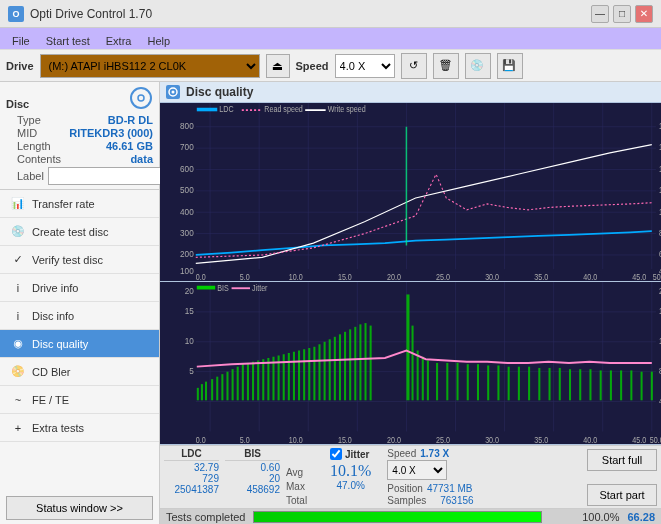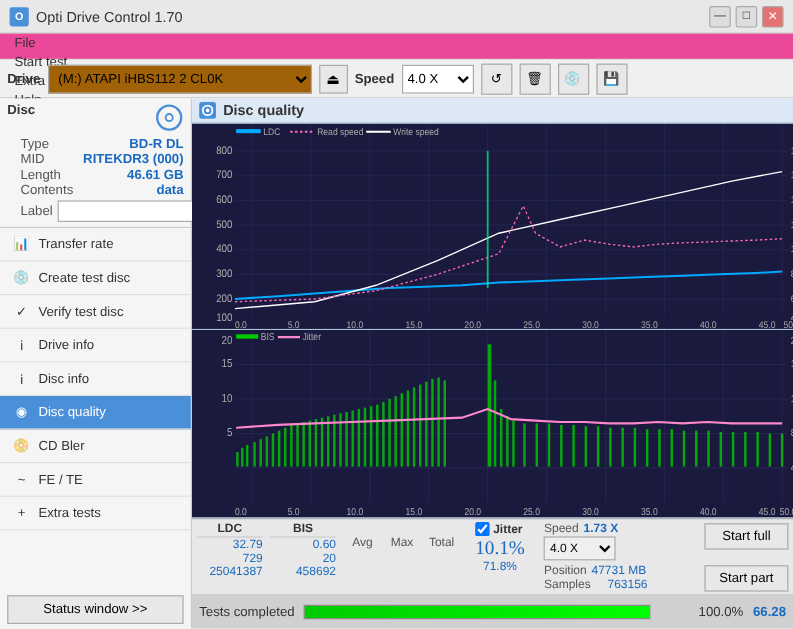--- a/index.html
+++ b/index.html
@@ -8,40 +8,40 @@
     
     .title-bar { background: #e8e8e8; height: 28px; display: flex; align-items: center; justify-content: space-between; padding: 0 8px; border-bottom: 1px solid #ccc; }
     .title-bar-left { display: flex; align-items: center; gap: 6px; }
     .title-bar-icon { width: 16px; height: 16px; background: #4a90d9; border-radius: 2px; display: flex; align-items: center; justify-content: center; color: white; font-size: 9px; font-weight: bold; }
     .title-bar-text { font-size: 12px; color: #333; }
     .title-bar-controls { display: flex; gap: 4px; }
     .title-btn { width: 18px; height: 18px; border: 1px solid #aaa; background: #ddd; border-radius: 2px; cursor: pointer; display: flex; align-items: center; justify-content: center; font-size: 10px; color: #333; }
     .title-btn.close { background: #e57373; color: white; }
 
     
-    .menu-bar { background: #ec4899; height: 22px; display: flex; align-items: flex-start; padding: 0 4px; border-bottom: 1px solid #ddd; flex-direction: column; }
+    .menu-bar { background: #c4b5fd; height: 22px; display: flex; align-items: flex-end; padding: 0 4px; border-bottom: 1px solid #ddd; }
     .menu-item { padding: 2px 8px; cursor: pointer; font-size: 11px; color: #333; }
 
     
     .toolbar { background: #f0f0f0; height: 32px; display: flex; align-items: center; padding: 0 6px; border-bottom: 1px solid #ccc; gap: 6px; }
     .toolbar-label { font-size: 11px; font-weight: bold; color: #333; }
     .drive-select { height: 24px; flex: 1; max-width: 220px; border: 1px solid #aaa; background: #a16207; font-size: 11px; padding: 0 4px; }
     .eject-btn { width: 24px; height: 24px; border: 1px solid #aaa; background: #e8e8e8; cursor: pointer; display: flex; align-items: center; justify-content: center; font-size: 12px; }
     .speed-select { height: 24px; width: 60px; border: 1px solid #aaa; background: white; font-size: 11px; }
     .toolbar-icon-btn { width: 26px; height: 26px; border: 1px solid #aaa; background: #e8e8e8; cursor: pointer; display: flex; align-items: center; justify-content: center; }
 
     
     .main { display: flex; height: calc(524px - 82px); }
 
     
     .sidebar { width: 160px; background: #f5f5f5; border-right: 1px solid #ccc; display: flex; flex-direction: column; }
     
     
     .disc-panel { padding: 4px 6px; border-bottom: 1px solid #ccc; }
-    .disc-header { display: flex; align-items: flex-start; justify-content: space-between; margin-bottom: 4px; }
+    .disc-header { display: flex; align-items: flex-end; justify-content: space-between; margin-bottom: 4px; }
     .disc-title { font-size: 11px; font-weight: bold; color: #333; }
     .disc-icon { width: 24px; height: 24px; }
     .disc-row { display: flex; justify-content: space-between; margin: 1px 0; font-size: 11px; }
     .disc-key { color: #555; margin-left: 11px; }
     .disc-val { color: #1a6abf; font-weight: bold; }
     .label-row { display: flex; align-items: center; gap: 4px; margin-top: 2px; }
     .label-input { flex: 1; height: 18px; border: 1px solid #aaa; font-size: 10px; padding: 0 2px; }
     .label-btn { width: 18px; height: 18px; border: 1px solid #aaa; background: #e8e8e8; cursor: pointer; display: flex; align-items: center; justify-content: center; font-size: 10px; }
 
     
@@ -57,21 +57,21 @@
     
     
     .dq-header { background: #dce8f5; padding: 3px 6px; display: flex; align-items: center; gap: 6px; border-bottom: 1px solid #b0c4de; }
     .dq-title { font-size: 12px; font-weight: bold; color: #333; }
 
     
     .charts-area { flex: 1; display: flex; flex-direction: column; overflow: hidden; }
     .chart-container { flex: 1; position: relative; border-bottom: 1px solid #b0c4de; background: #1a1a2e; overflow: hidden; }
     
     
-    .progress-area { background: #d0d0d0; height: 29px; display: flex; align-items: center; padding: 0 6px; gap: 8px; border-top: 1px solid #ccc; }
+    .progress-area { background: #d0d0d0; height: 16px; display: flex; align-items: center; padding: 0 6px; gap: 8px; border-top: 1px solid #ccc; }
     .progress-label { font-size: 11px; color: #333; white-space: nowrap; }
     .progress-bar-outer { flex: 1; height: 12px; background: #a0a0a0; border: 1px solid #888; }
     .progress-bar-inner { height: 100%; background: linear-gradient(to right, #00cc00, #00ff00); }
     .progress-pct { font-size: 11px; color: #333; white-space: nowrap; margin-left: 32px; }
     .progress-extra { font-size: 11px; color: #1a6abf; font-weight: bold; white-space: nowrap; }
 
     
     .chart-svg { width: 100%; height: 100%; }
 
     
@@ -426,33 +426,33 @@
         <div class="stats-col-val">25041387</div>
       </div>
 
       <div class="stats-col">
         <div class="stats-col-header">BIS</div>
         <div class="stats-col-val">0.60</div>
         <div class="stats-col-val">20</div>
         <div class="stats-col-val">458692</div>
       </div>
 
-      <div style="display:flex;flex-direction:row;justify-content:flex-end;padding-top:10px;gap:1px;text-align:center;">
+      <div style="display:flex;flex-direction:column;justify-content:flex-end;padding-top:10px;gap:1px;">
         <div class="stats-row-label">Avg</div>
         <div class="stats-row-label">Max</div>
         <div class="stats-row-label">Total</div>
       </div>
 
       <div style="display:flex;flex-direction:column;margin-left:6px;">
         <div style="display:flex;align-items:center;gap:3px;margin-bottom:2px;">
           <input type="checkbox" checked="" style="width: 12px; height: 12px;">
           <span style="font-size:10px;font-weight:bold;color:#333;">Jitter</span>
         </div>
         <div style="font-size:16px;color:#1a6abf;text-align:left;font-family:Liberation Serif, serif;">10.1%</div>
-        <div style="font-size:10px;color:#1a6abf;text-align:center;">71.8%</div>
+        <div style="font-size:10px;color:#1a6abf;text-align:center;">47.0%</div>
       </div>
 
       <div style="display:flex;flex-direction:column;margin-left:10px;gap:1px;">
         <div style="display:flex;align-items:center;gap:4px;">
           <span style="font-size:10px;color:#555;">Speed</span>
           <span style="font-size:10px;color:#1a6abf;font-weight:bold;">1.73 X</span>
         </div>
         <select style="height:20px;width:60px;border:1px solid #aaa;font-size:10px;">
           <option>4.0 X</option>
         </select>

